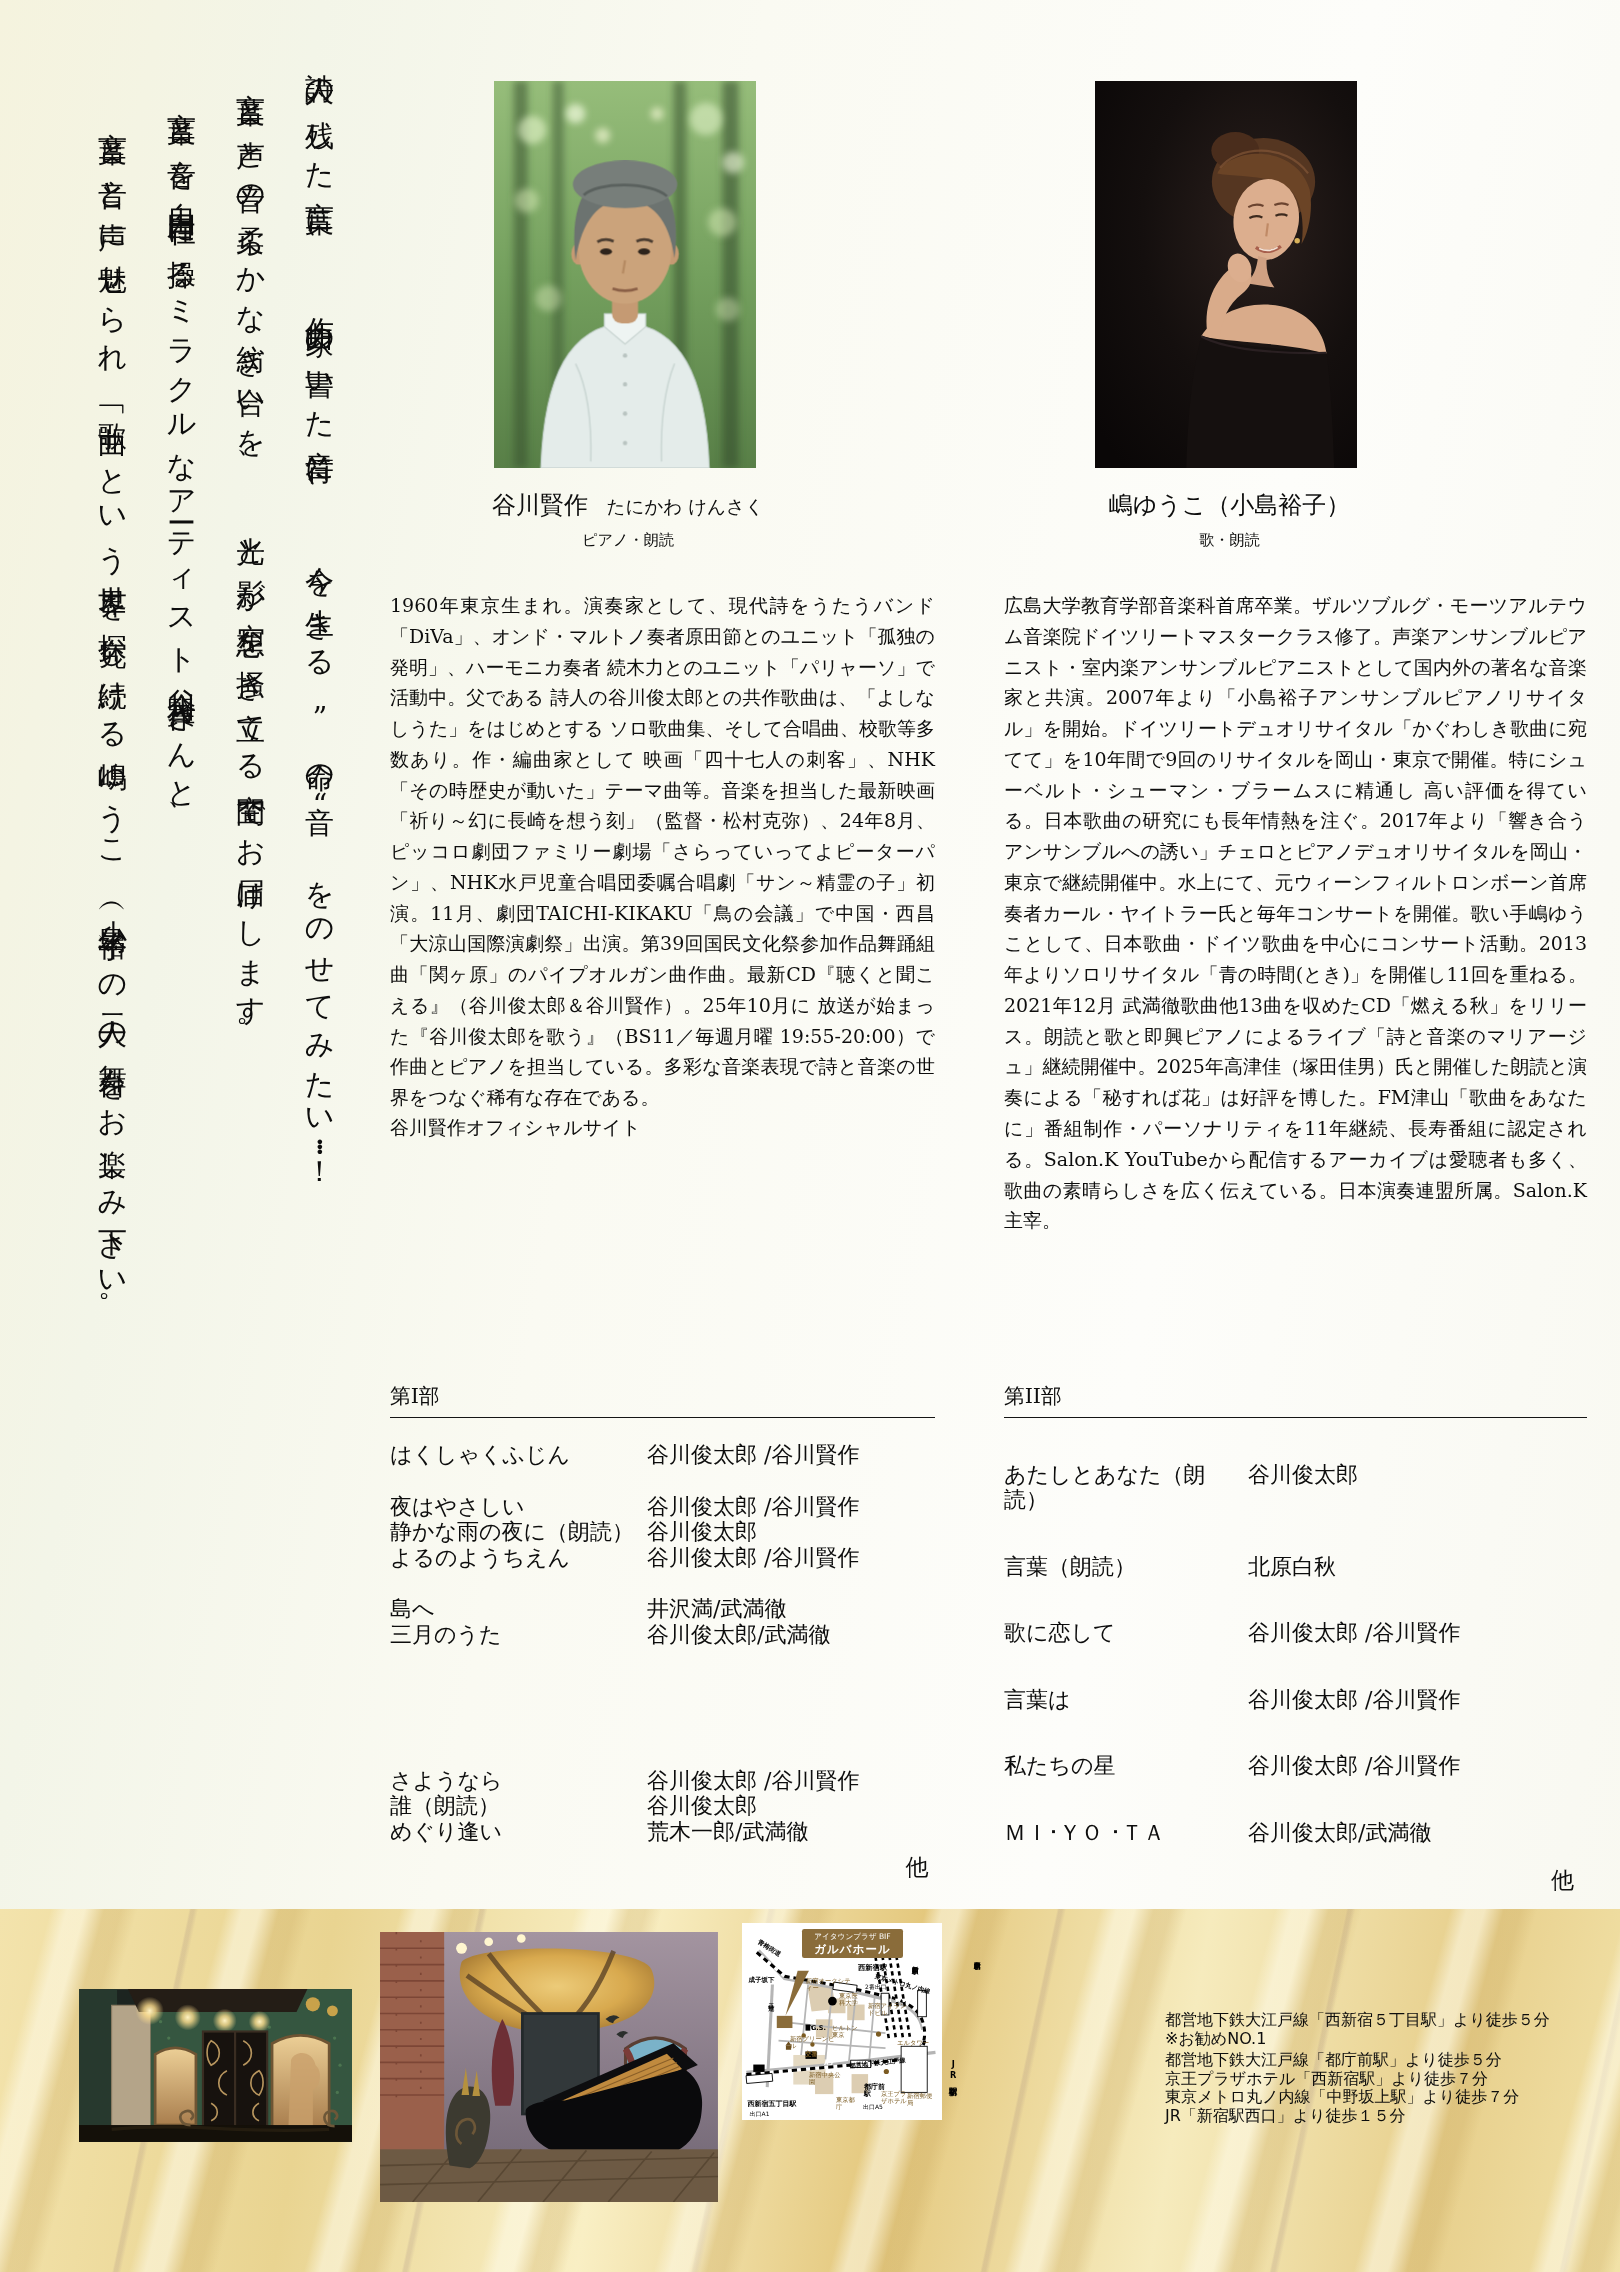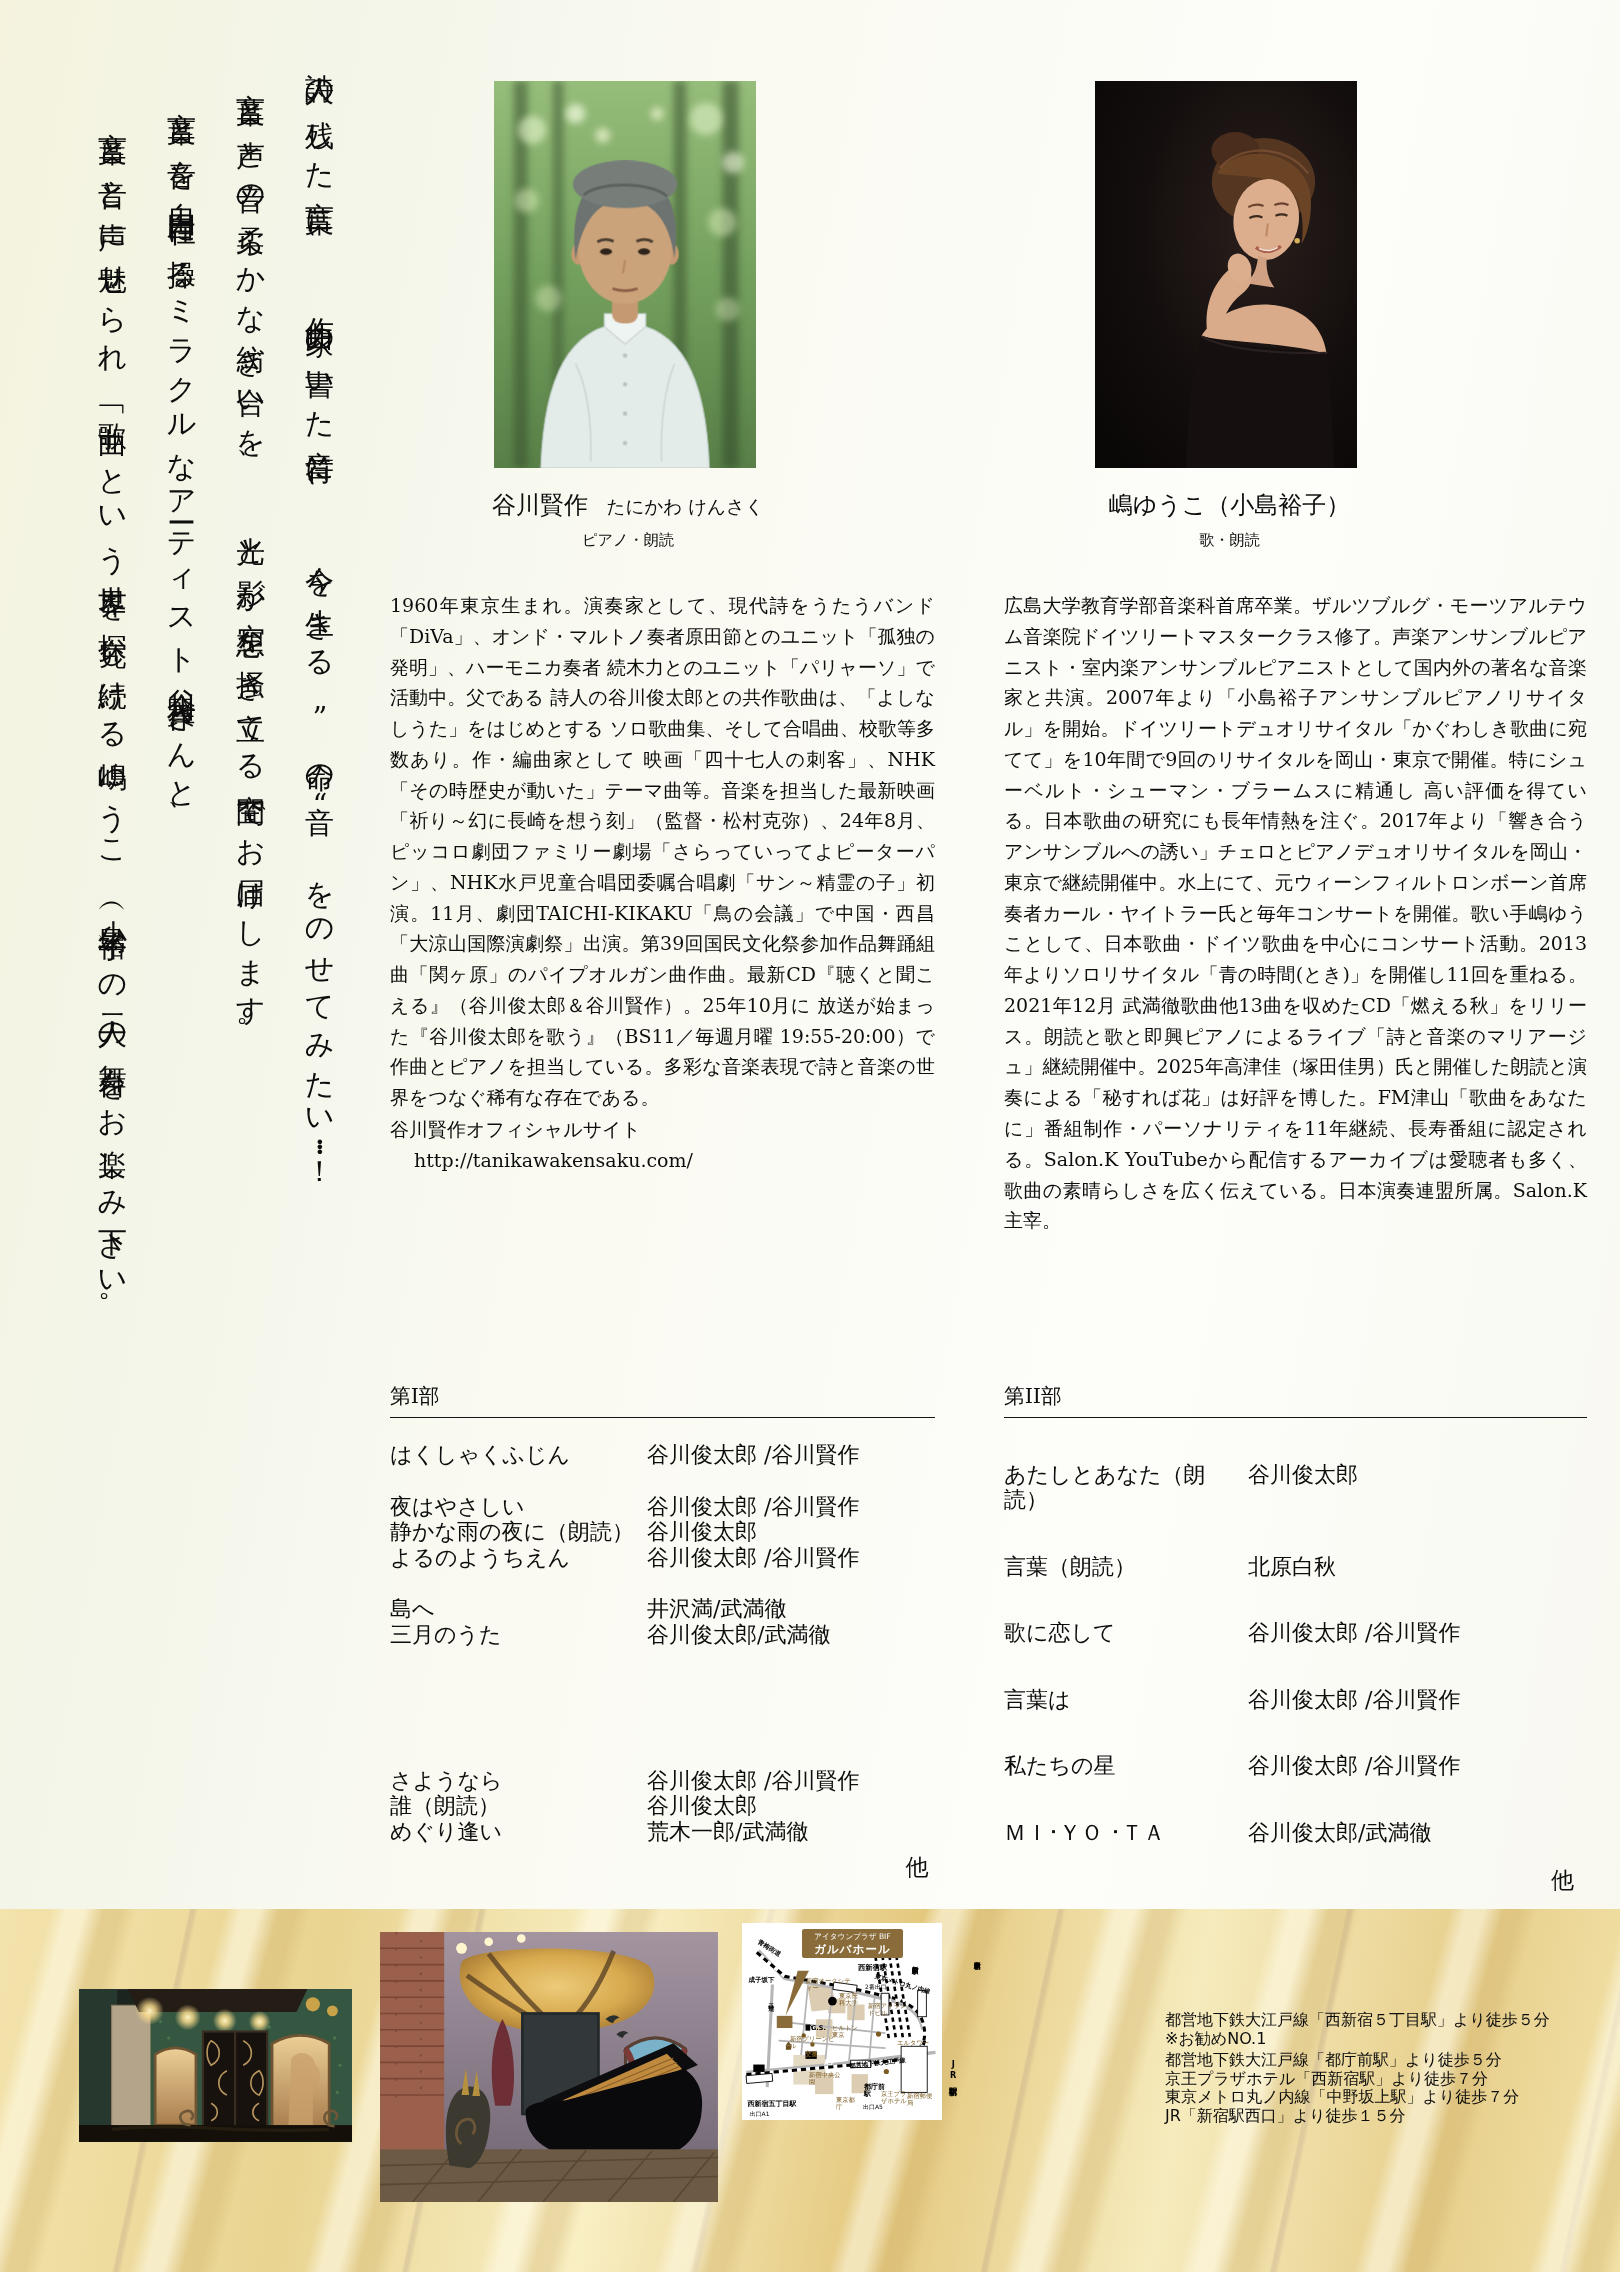--- a/index.html
+++ b/index.html
@@ -24,21 +24,21 @@
   .cap-man{left:440px;top:489px;width:376px;}
   .cap-woman{left:1050px;top:489px;width:359px;}
   .cap-name .nm{font-size:24px;}
   .cap-name .kana{font-size:18.5px;margin-left:18.5px;}
   .cap-role{font-size:15.2px;margin-top:8.7px;}
   
   .bio{position:absolute;top:590px;font-size:19px;line-height:1.62;text-align:justify;color:#0d0d0d;}
   .bio-left{left:390px;width:545px;}
   .bio-right{left:1004px;width:583px;}
   .bio p{margin:0;}
-  .bio .site{margin-top:1.1px;}
+  .bio .site{margin-top:1.1px;font-family:Liberation Mono, monospace;}
   .bio .siteurl{padding-left:24px;font-family:"DejaVu Serif","Liberation Serif",serif;}
   
   .prog{position:absolute;top:1382px;color:#0d0d0d;}
   .p1{left:390px;width:545px;}
   .p2{left:1004px;width:583px;}
   .phead{font-size:20.7px;}
   .rule{border-top:1.6px solid #151515;margin-top:6.5px;}
   .rows{margin-top:24.5px;}
   .p2 .rows{margin-top:44px;}
   .prow{display:flex;font-size:22px;line-height:25.6px;}
@@ -185,21 +185,20 @@
   <div class="caption cap-woman">
     <div class="cap-name">
       <span class="nm">嶋ゆうこ（小島裕子）</span>
     </div>
     <div class="cap-role">歌・朗読</div>
   </div>
 
   <div class="bio bio-left">
     <p>1960年東京生まれ。演奏家として、現代詩をうたうバンド「DiVa」、オンド・マルトノ奏者原田節とのユニット「孤独の発明」、ハーモニカ奏者 続木力とのユニット「パリャーソ」で活動中。父である 詩人の谷川俊太郎との共作歌曲は、「よしなしうた」をはじめとする ソロ歌曲集、そして合唱曲、校歌等多数あり。作・編曲家として 映画「四十七人の刺客」、NHK「その時歴史が動いた」テーマ曲等。音楽を担当した最新映画「祈り～幻に長崎を想う刻」（監督・松村克弥）、24年8月、ピッコロ劇団ファミリー劇場「さらっていってよピーターパン」、NHK水戸児童合唱団委嘱合唱劇「サン～精霊の子」初演。11月、劇団TAICHI-KIKAKU「鳥の会議」で中国・西昌「大涼山国際演劇祭」出演。第39回国民文化祭参加作品舞踊組曲「関ヶ原」のパイプオルガン曲作曲。最新CD『聴くと聞こえる』（谷川俊太郎＆谷川賢作）。25年10月に 放送が始まった『谷川俊太郎を歌う』（BS11／毎週月曜 19:55-20:00）で作曲とピアノを担当している。多彩な音楽表現で詩と音楽の世界をつなぐ稀有な存在である。</p>
     <p class="site">谷川賢作オフィシャルサイト</p>
-    <p class="siteurl">http://tanikawakensaku.com/</p>
   </div>
   <div class="bio bio-right">
     <p>広島大学教育学部音楽科首席卒業。ザルツブルグ・モーツアルテウム音楽院ドイツリートマスタークラス修了。声楽アンサンブルピアニスト・室内楽アンサンブルピアニストとして国内外の著名な音楽家と共演。2007年より「小島裕子アンサンブルピアノリサイタル」を開始。ドイツリートデュオリサイタル「かぐわしき歌曲に宛てて」を10年間で9回のリサイタルを岡山・東京で開催。特にシューベルト・シューマン・ブラームスに精通し 高い評価を得ている。日本歌曲の研究にも長年情熱を注ぐ。2017年より「響き合うアンサンブルへの誘い」チェロとピアノデュオリサイタルを岡山・東京で継続開催中。水上にて、元ウィーンフィルトロンボーン首席奏者カール・ヤイトラー氏と毎年コンサートを開催。歌い手嶋ゆうことして、日本歌曲・ドイツ歌曲を中心にコンサート活動。2013年よりソロリサイタル「青の時間(とき)」を開催し11回を重ねる。 2021年12月 武満徹歌曲他13曲を収めたCD「燃える秋」をリリース。朗読と歌と即興ピアノによるライブ「詩と音楽のマリアージュ」継続開催中。2025年高津佳（塚田佳男）氏と開催した朗読と演奏による「秘すれば花」は好評を博した。FM津山「歌曲をあなたに」番組制作・パーソナリティを11年継続、長寿番組に認定される。Salon.K YouTubeから配信するアーカイブは愛聴者も多く、歌曲の素晴らしさを広く伝えている。日本演奏連盟所属。Salon.K主宰。</p>
   </div>
 
   <div class="prog p1">
     <div class="phead">第I部</div>
     <div class="rule"></div>
     <div class="rows">
 

